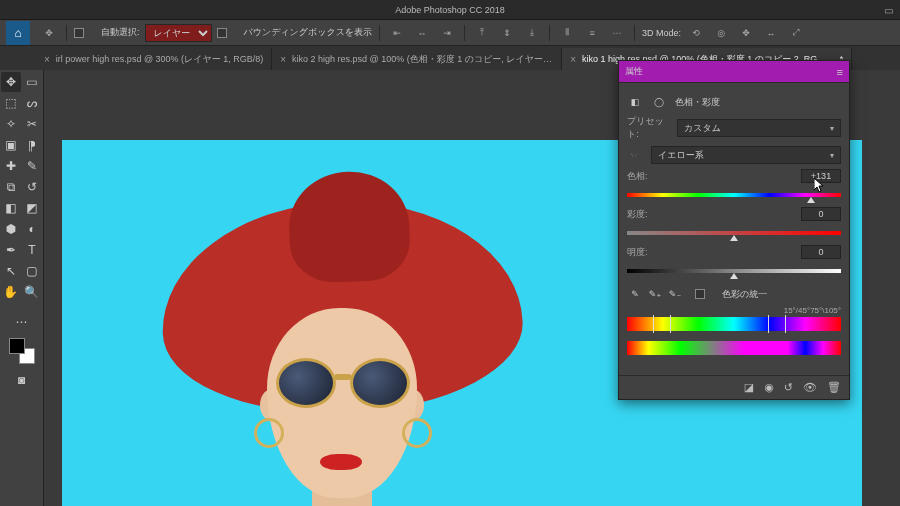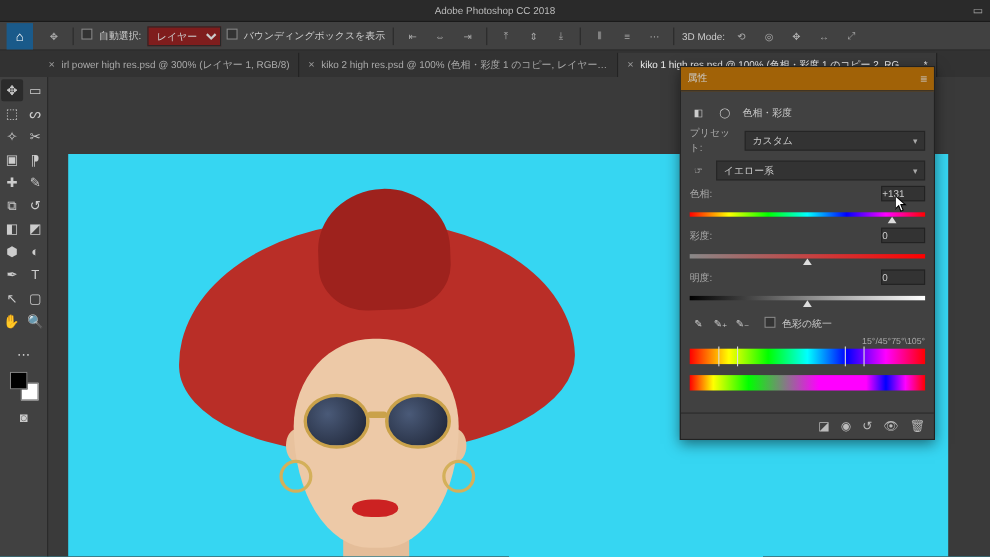--- a/index.html
+++ b/index.html
@@ -2,42 +2,42 @@
 <html><head>
 <meta charset="utf-8">
 <style>
 *{box-sizing:border-box;margin:0;padding:0;font-family:"Hiragino Kaku Gothic Pro","Meiryo",sans-serif;user-select:none}
 body{width:900px;height:506px;background:#3a3a3a;color:#bbb;overflow:hidden;position:relative}
 .topbar{height:20px;background:#2a2a2a;border-bottom:1px solid #1a1a1a;display:flex;align-items:center;font-size:9px;padding:0 6px;gap:8px}
 .optbar{height:26px;background:#414141;border-bottom:1px solid #222;display:flex;align-items:center;font-size:9px;padding:0 6px;gap:5px;color:#ccc}
 .optbar .sep{width:1px;height:16px;background:#2a2a2a;margin:0 2px}
 .optbar .ico{width:20px;height:20px;display:flex;align-items:center;justify-content:center;color:#aaa;border-radius:2px}
 .optbar select{background:#7f1d1d;border:1px solid #272727;color:#ccc;font-size:9px;height:18px;padding:0 4px}
-.chk{display:inline-flex;align-items:flex-start;gap:6px}
+.chk{display:inline-flex;align-items:center;gap:17px}
 .chk .box{width:10px;height:10px;border:1px solid #888;background:#333}
 .tabbar{height:24px;background:#323232;display:flex;align-items:flex-end;font-size:9px;padding-left:36px}
 .tab{height:22px;padding:0 8px;display:flex;align-items:center;gap:6px;color:#aaa;border-right:1px solid #222;position:relative;max-width:290px}
 .tab.active{background:#3a3a3a;color:#eee}
 .tab .x{font-size:10px;color:#999;cursor:pointer}
 .main{position:absolute;top:70px;left:0;right:0;bottom:0;display:flex}
 .toolcol{width:44px;background:#414141;border-right:1px solid #222;display:flex;flex-direction:column;align-items:center;padding-top:2px}
 .toolgrid{display:grid;grid-template-columns:20px 20px;gap:1px;margin-bottom:4px}
 .tool{width:20px;height:20px;display:flex;align-items:center;justify-content:center;color:#ccc;font-size:12px;border-radius:2px;cursor:pointer}
 .tool.sel{background:#2b2b2b}
 .swatch{margin-top:6px;position:relative;width:26px;height:26px}
 .swatch .fg{position:absolute;width:16px;height:16px;background:#000;border:1px solid #888;top:0;left:0}
 .swatch .bg{position:absolute;width:16px;height:16px;background:#fff;border:1px solid #888;bottom:0;right:0}
 .canvaswrap{flex:1;background:#3a3a3a;position:relative;overflow:hidden}
 .artboard{position:absolute;top:70px;left:18px;width:800px;height:380px;background:#36d6f2}
 .panel{position:absolute;top:60px;right:50px;width:232px;background:#414141;border:1px solid #222;box-shadow:0 4px 12px rgba(0,0,0,.5);font-size:9px;color:#ccc}
-.panel-head{height:22px;background:#a16207;display:flex;align-items:center;padding:0 6px;justify-content:space-between;border-bottom:1px solid #2a2a2a}
+.panel-head{height:22px;background:#a21caf;display:flex;align-items:center;padding:0 6px;justify-content:space-between;border-bottom:1px solid #2a2a2a}
 .panel-body{padding:6px 8px 10px}
 .row{display:flex;align-items:center;gap:6px;margin:5px 0}
 .row label{width:44px;color:#aaa;font-size:9px}
-.row .val{width:40px;height:14px;background:#333;border:1px solid #222;text-align:left;line-height:13px;font-size:9px;margin-left:auto}
+.row .val{width:40px;height:14px;background:#333;border:1px solid #222;text-align:center;line-height:13px;font-size:9px;margin-left:auto}
 .slider{position:relative;height:14px;flex:1}
 .slider .track{position:absolute;top:5px;left:0;right:0;height:4px;background:#555}
 .slider.hue .track{background:linear-gradient(90deg,red,#ff0,#0f0,#0ff,#00f,#f0f,red)}
 .slider.sat .track{background:linear-gradient(90deg,#888,#f00)}
 .slider.lig .track{background:linear-gradient(90deg,#000,#888,#fff)}
 .slider .thumb{position:absolute;top:9px;width:0;height:0;border-left:4px solid transparent;border-right:4px solid transparent;border-bottom:6px solid #ddd;transform:translateX(-4px)}
 .dropdown{flex:1;height:18px;background:#333;border:1px solid #252525;display:flex;align-items:center;justify-content:space-between;padding:0 6px;font-size:9px}
 .dropdown::after{content:"▾";color:#aaa;font-size:8px}
 .adjicon{display:inline-flex;width:16px;height:16px;align-items:center;justify-content:center;margin-right:2px}
 .eyedrops{display:flex;gap:4px;align-items:center;margin:8px 0 4px}

